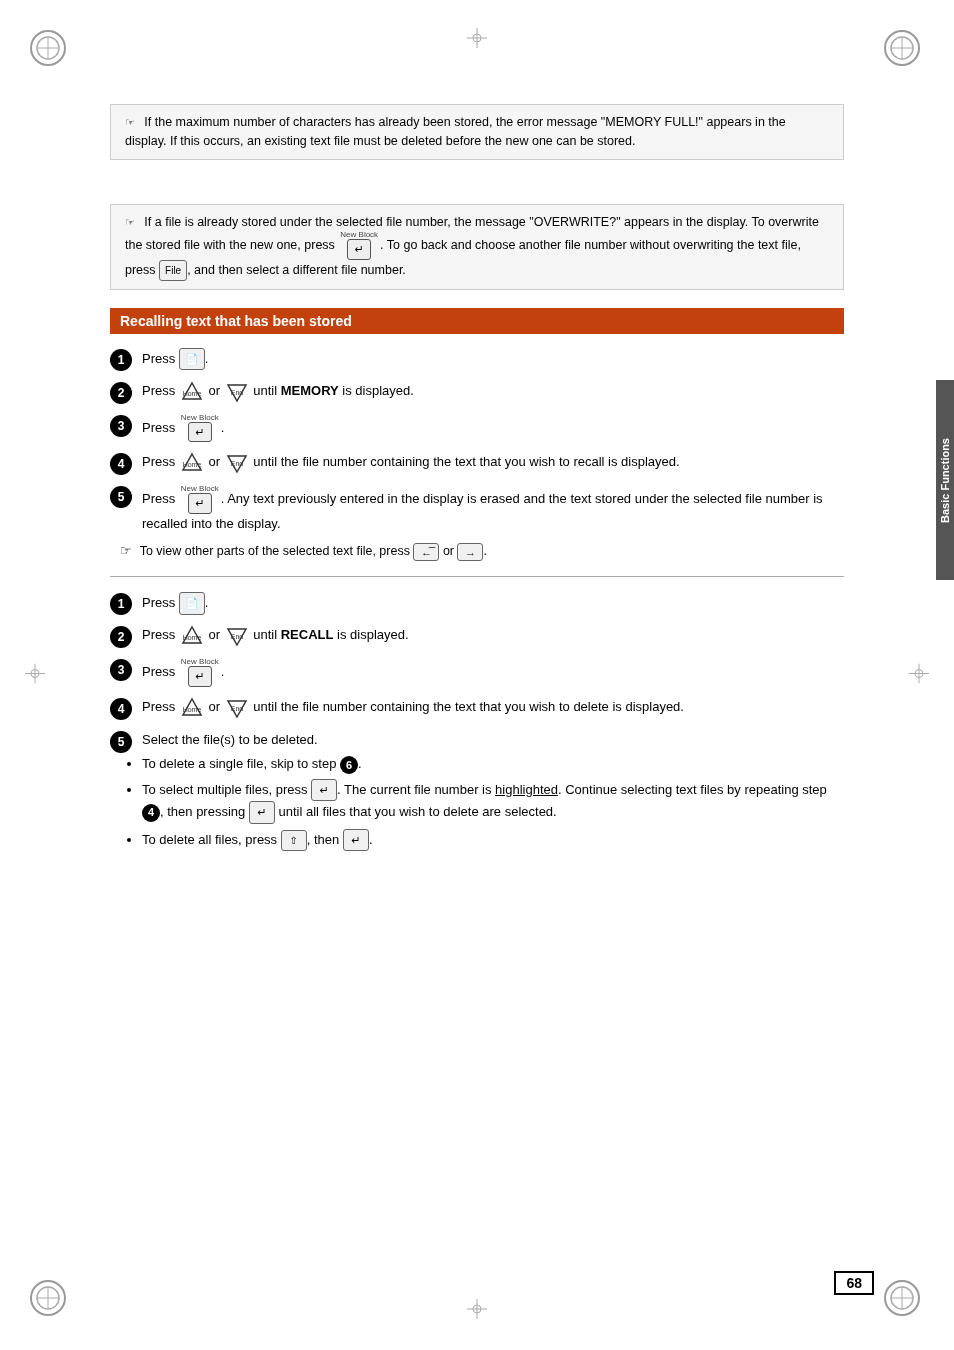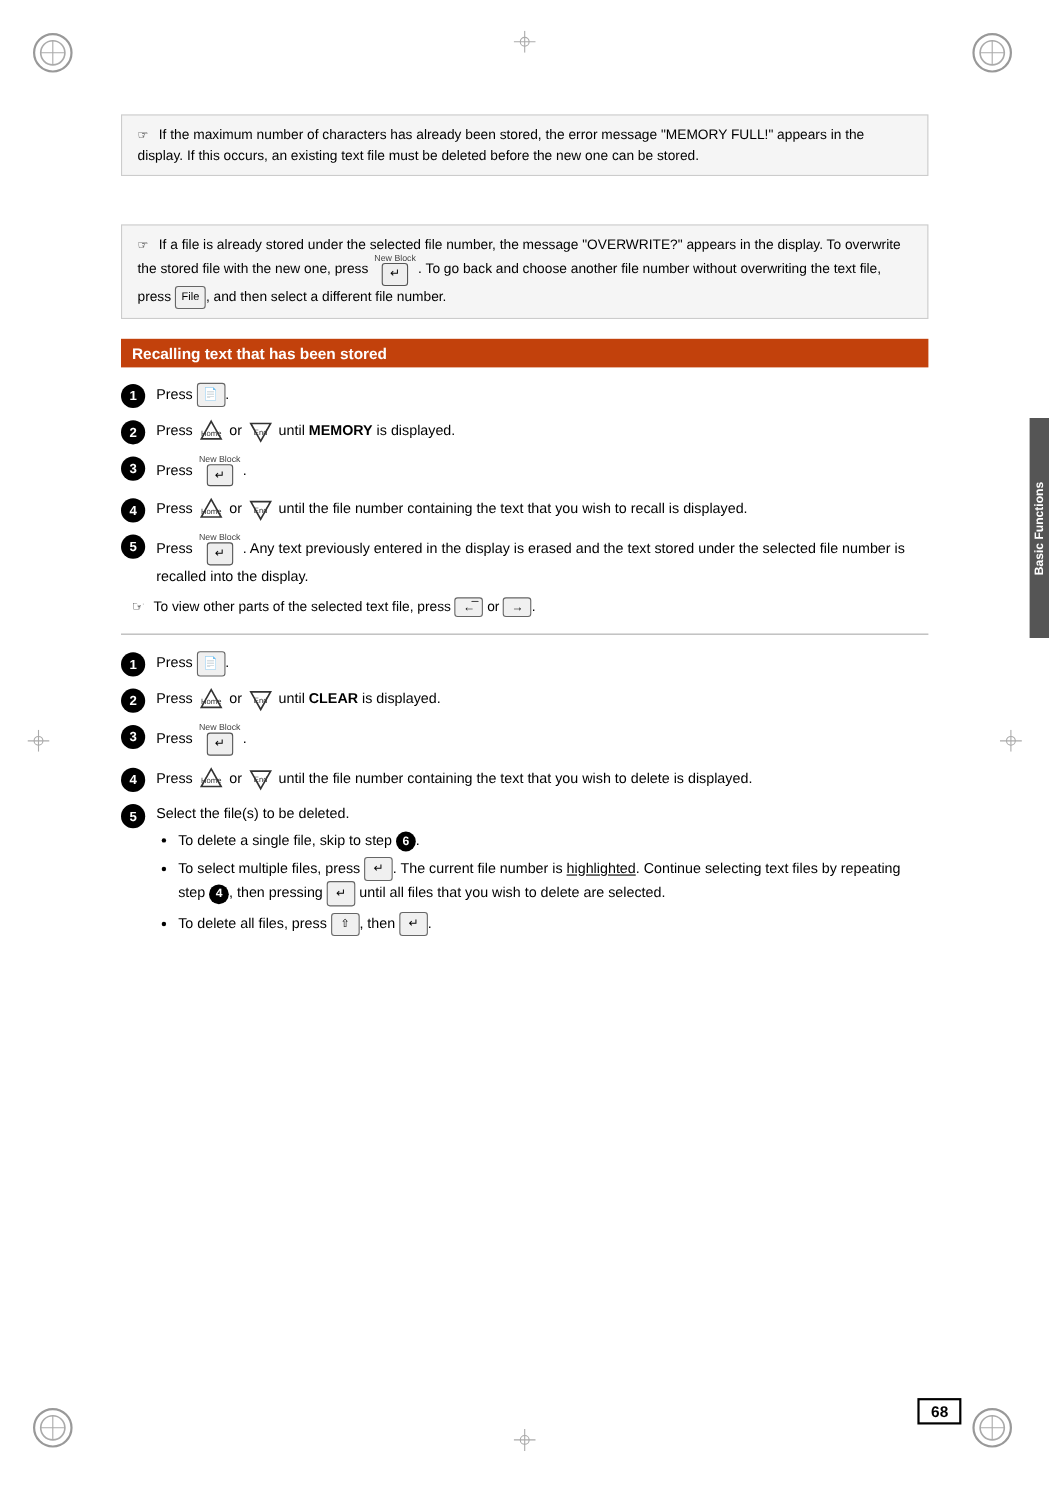--- a/index.html
+++ b/index.html
@@ -154,21 +154,20 @@
       font-size: 12.5px;
     }
     .note-icon {
       margin-right: 8px;
       flex-shrink: 0;
       font-size: 13px;
     }
 
     
     .bullet-list {
-      margin-left: 20px;
       margin-top: 5px;
     }
     .bullet-list li {
       margin-bottom: 5px;
       font-size: 13px;
       line-height: 1.5;
       list-style: disc;
     }
 
     
@@ -471,21 +470,21 @@
               <text x="11" y="15" font-size="7" text-anchor="middle" fill="#333">Home</text>
             </svg>
         </span>
         or
         <span class="home-end-key">
           <svg width="22" height="22" viewBox="0 0 22 22" style="vertical-align:middle;">
               <polygon points="11,20 20,4 2,4" fill="none" stroke="#333" stroke-width="1.5"></polygon>
               <text x="11" y="14" font-size="7" text-anchor="middle" fill="#333">End</text>
             </svg>
         </span>
-        until <span class="bold">CLEAR</span> is displayed.
+        until <span class="bold">RECALL</span> is displayed.
       </div>
     </div>
 
     <div class="step">
       <div class="step-num">3</div>
       <div class="step-content">
         Press <span class="inline-key-img">
             <span class="top-label">New Block</span>
             <span class="key-body">↵</span>
           </span>.

